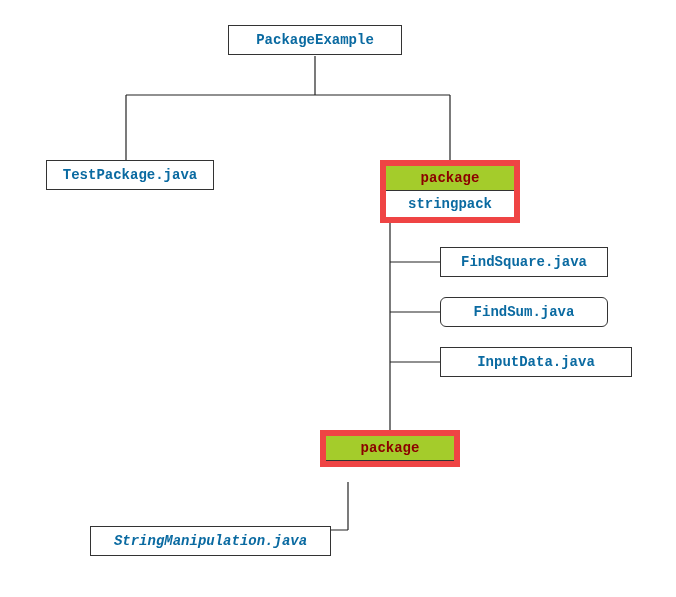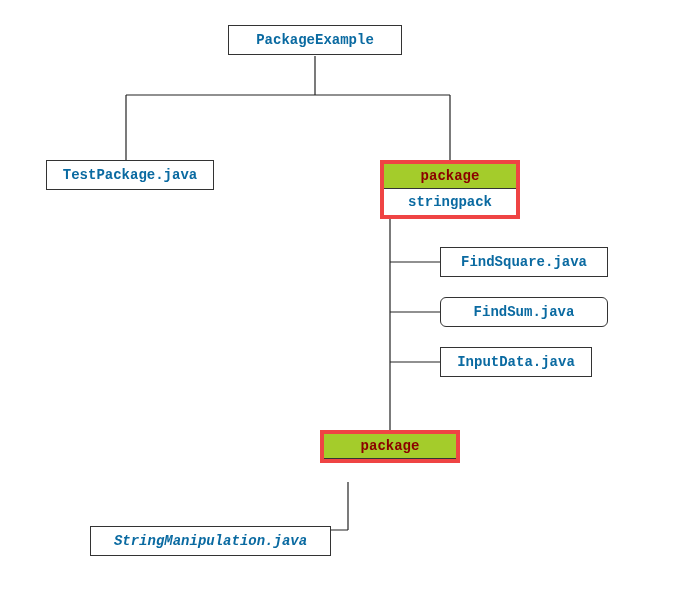--- a/index.html
+++ b/index.html
@@ -29,21 +29,21 @@
     padding: 4px 8px;
     font-size: 14px;
   }
   .pkg-name {
     padding: 5px 8px;
     color: #0a6aa1;
     font-size: 14px;
   }
   .pkg-box {
     position: absolute;
-    border: 4px solid #ef4444;
+    border: 6px solid #ef4444;
     background: #fff;
     text-align: center;
   }
   svg.lines {
     position: absolute;
     top: 0; left: 0;
     width: 676px; height: 597px;
     pointer-events: none;
   }
   svg.lines line {
@@ -89,21 +89,21 @@
 </div>
 
 <div class="box" style="left:440px; top:247px; width:168px;">
   <span>FindSquare.java</span>
 </div>
 
 <div class="box" style="left:440px; top:297px; width:168px;border-radius:6px;">
   <span>FindSum.java</span>
 </div>
 
-<div class="box" style="left:440px; top:347px; width:152px;">
+<div class="box" style="left:440px; top:347px; width:192px;">
   <span>InputData.java</span>
 </div>
 
 <div class="pkg-box" style="left:320px; top:430px; width:140px;">
   <div class="pkg-header">package</div>
 </div>
 
 <div class="box" style="left:90px; top:526px; width:241px;font-style:italic;">
   <span>StringManipulation.java</span>
 </div>

